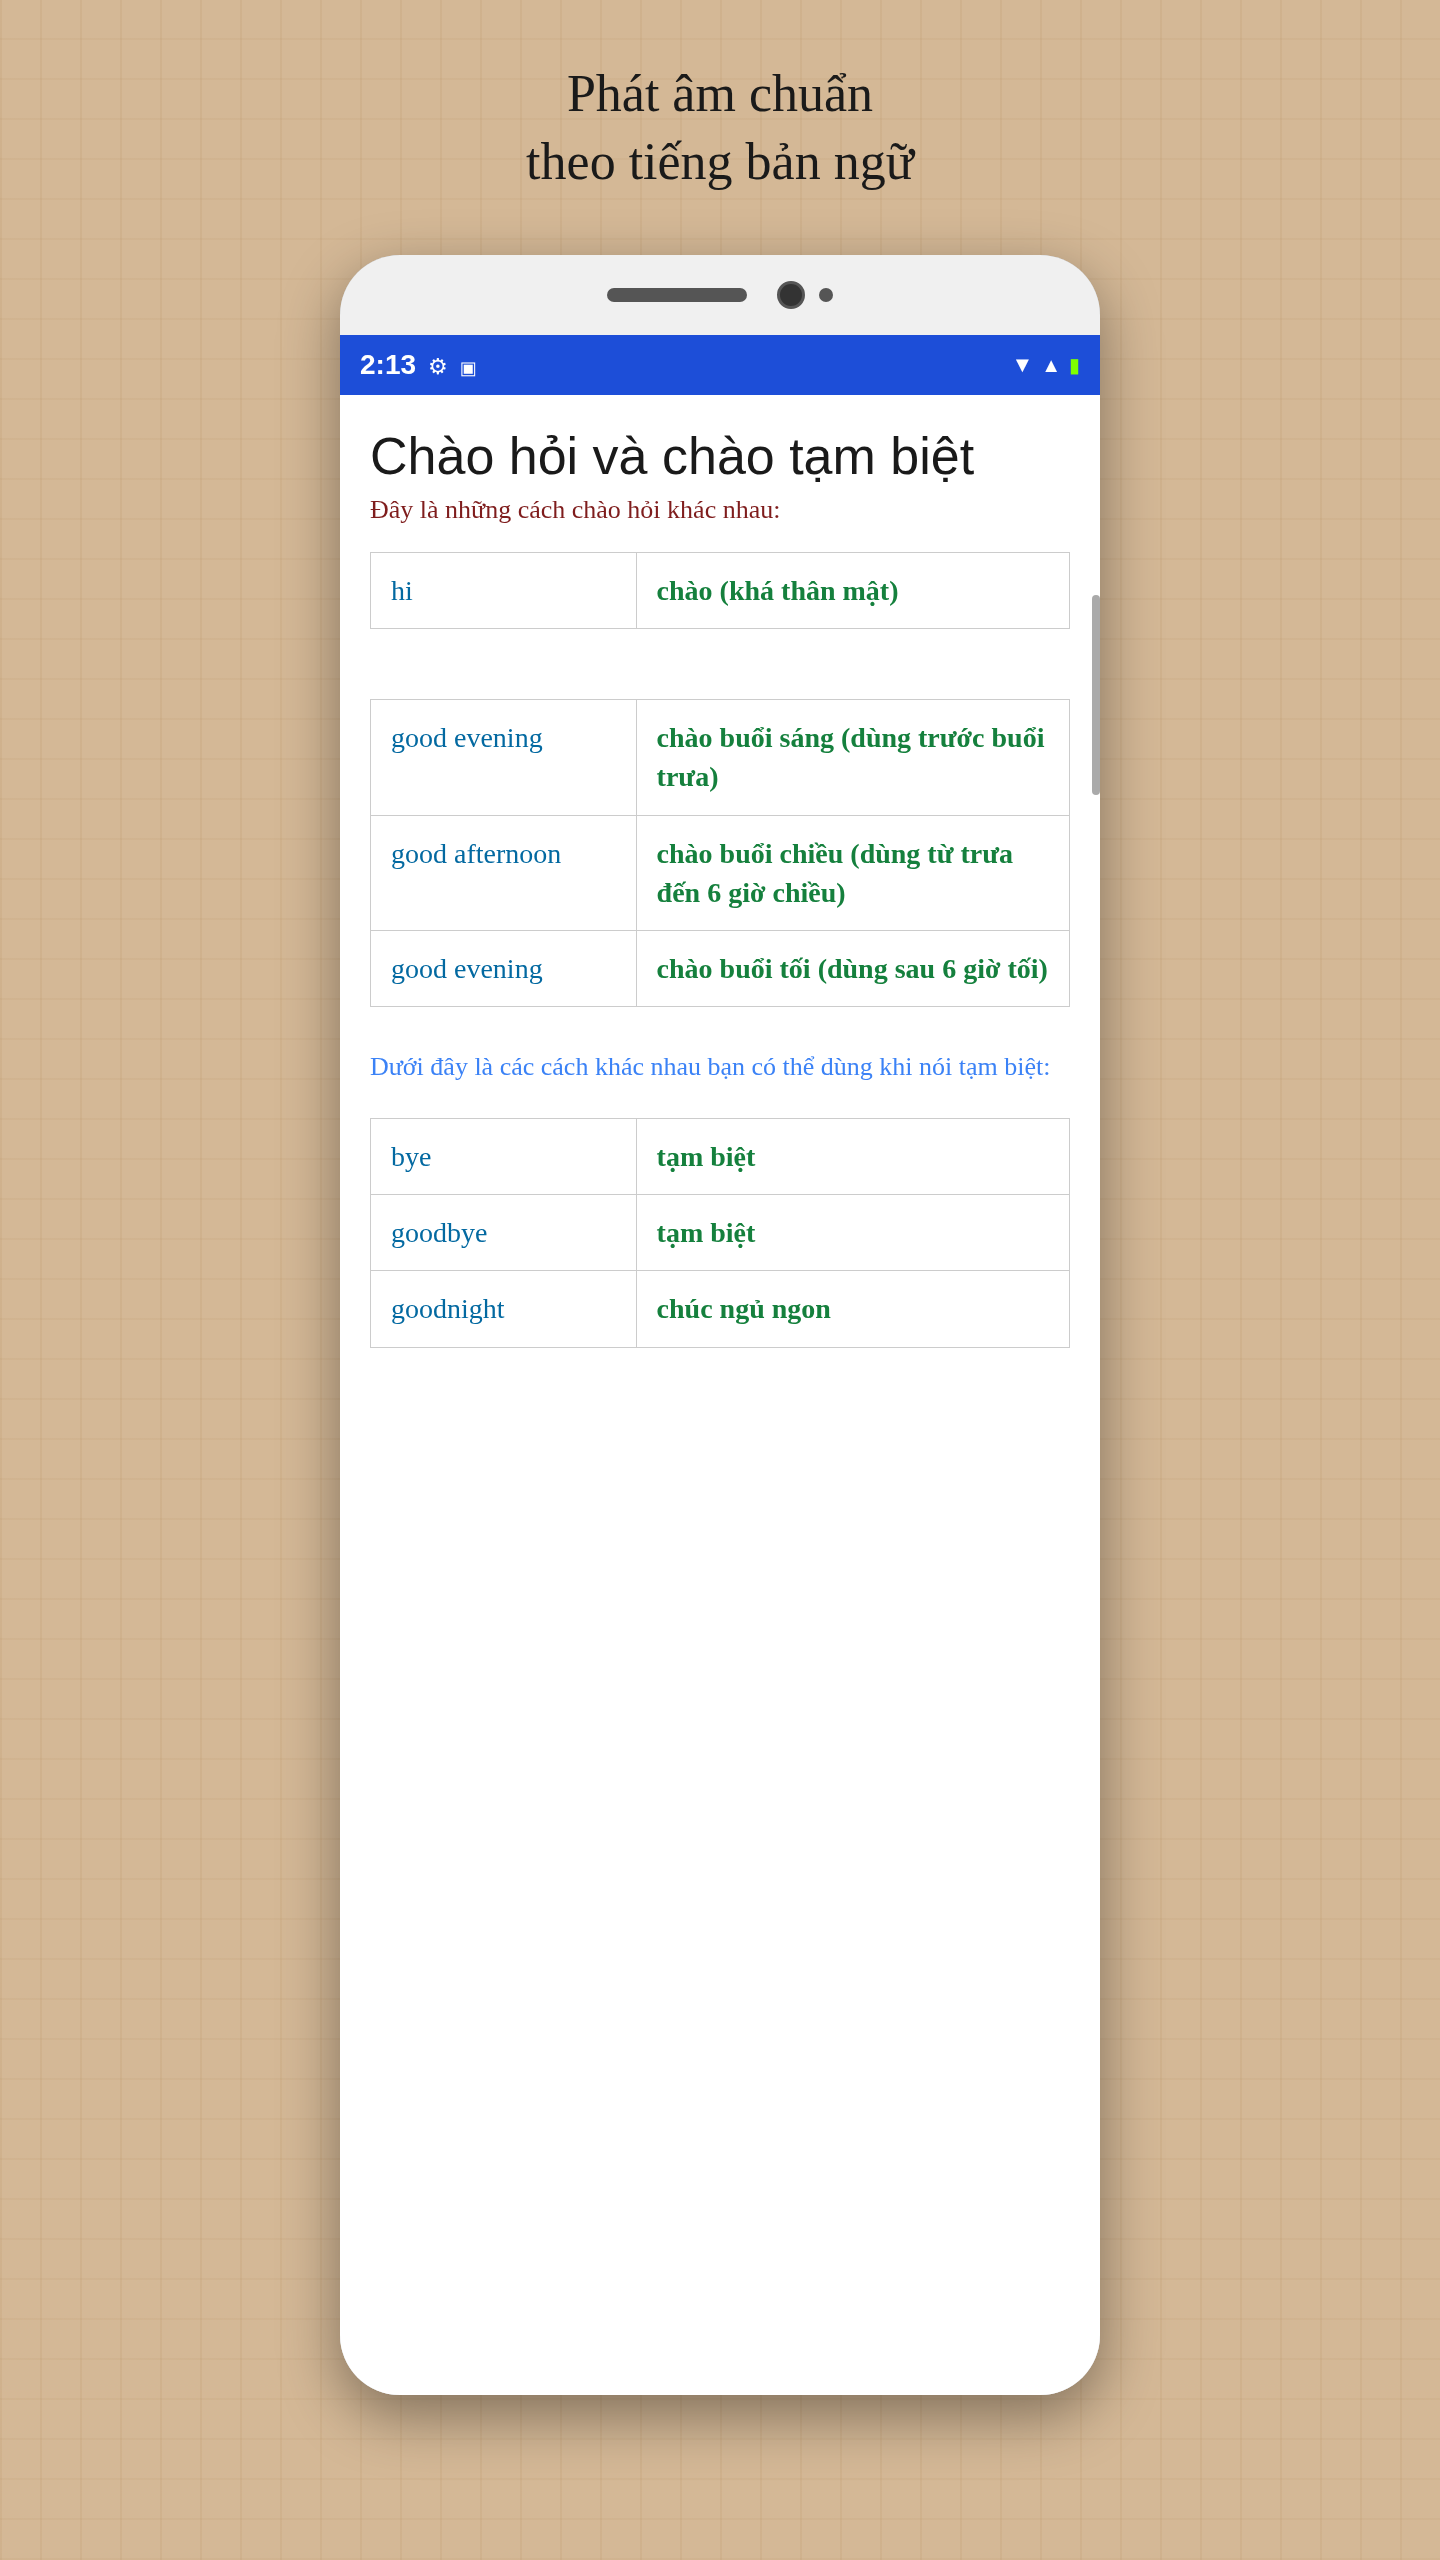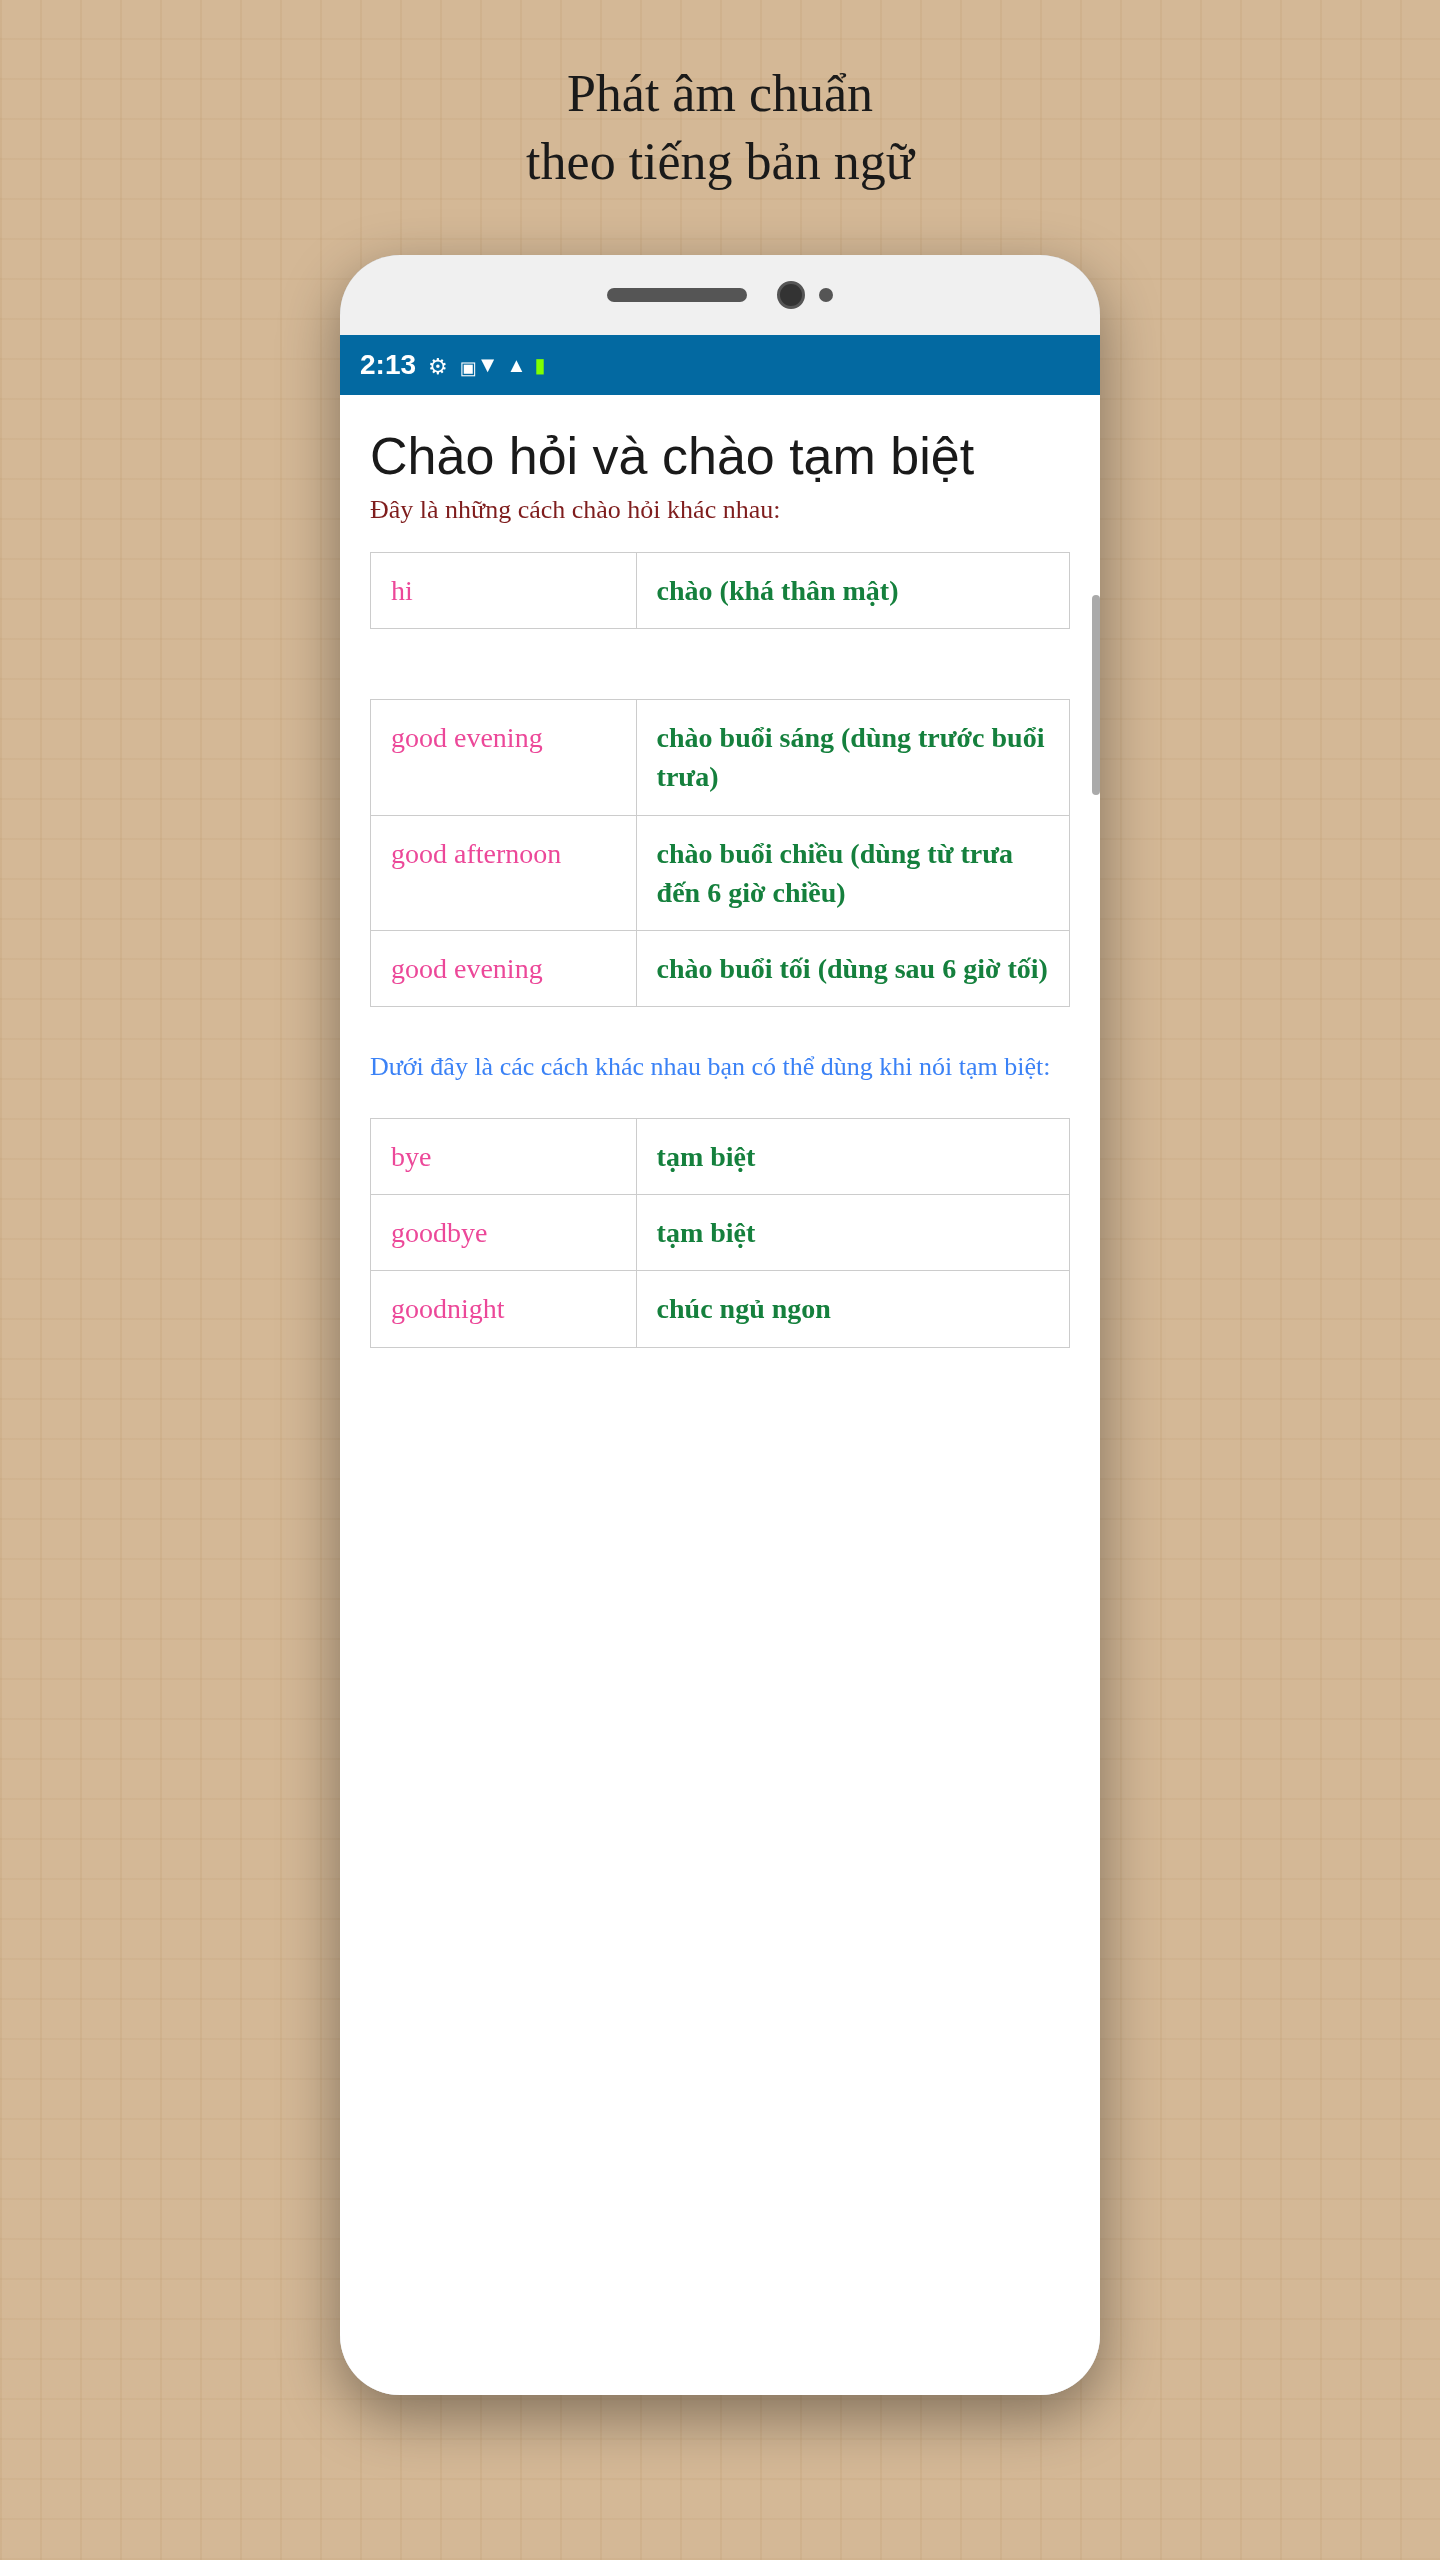--- a/index.html
+++ b/index.html
@@ -71,24 +71,25 @@
 
     .phone-dot {
       width: 14px;
       height: 14px;
       background: #555;
       border-radius: 50%;
       margin-left: 14px;
     }
 
     .status-bar {
-      background: #0369a1;
+      background: #1d4ed8;
       color: white;
       display: flex;
       align-items: center;
+      justify-content: space-between;
       padding: 0 20px;
       height: 60px;
       font-size: 26px;
       font-family: Arial, sans-serif;
     }
 
     .status-left {
       display: flex;
       align-items: center;
       gap: 12px;
@@ -135,21 +136,21 @@
     }
 
     .vocab-table td {
       border: 1px solid #ccc;
       padding: 18px 20px;
       vertical-align: top;
       line-height: 1.4;
     }
 
     .vocab-table .eng-word {
-      color: #ec4899;
+      color: #0369a1;
       width: 38%;
       font-weight: normal;
     }
 
     .vocab-table .viet-meaning {
       color: #15803d;
       font-weight: bold;
     }
 
     .section-gap {

